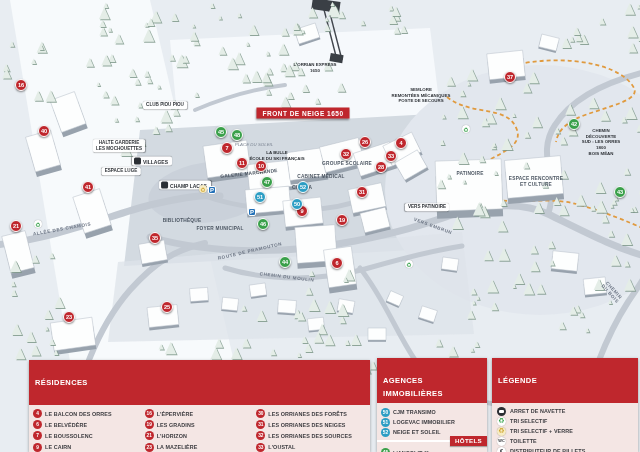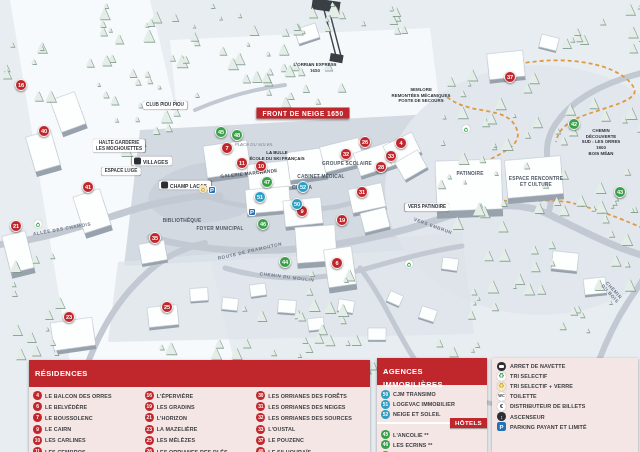--- a/index.html
+++ b/index.html
@@ -30,21 +30,21 @@
          align-items:center;justify-content:center;}
   .mi-parking{width:8px;height:8px;background:#2471b8;border-radius:2px;color:#fff;
          font-size:6px;font-weight:bold;border:1px solid #fff;box-sizing:border-box;}
   .mi-recycle{width:8px;height:8px;background:#fff;border-radius:50%;color:#2f9e44;
          font-size:6px;box-shadow:0 0 1px rgba(0,0,0,.4);}
   .mi-recycle-y{width:8px;height:8px;background:#f7ecc4;border-radius:50%;color:#cda22b;
          font-size:6px;box-shadow:0 0 1px rgba(0,0,0,.4);}
   
   .panel{position:absolute;z-index:6;background:#f4e6e4;box-shadow:0 1px 3px rgba(0,0,0,.35);}
   .phead{height:13px;background:#bf272d;color:#fff;font-size:7.5px;line-height:13px;
-         font-weight:bold;padding:7px 6px;letter-spacing:.4px;}
+         font-weight:bold;padding:16px 6px;letter-spacing:.4px;}
   .p-res{left:29px;top:360px;width:341px;height:92px;}
   .p-ag{left:377px;top:358px;width:110px;height:94px;}
   .p-lg{left:492px;top:358px;width:146px;height:94px;}
   .res-body{display:flex;padding:3px 2px 2px 4px;}
   .lcol{flex:1;display:flex;flex-direction:column;}
   .lrow{display:flex;align-items:center;gap:3px;height:11.2px;}
   .lrow-s{display:flex;align-items:center;gap:3px;height:10.2px;}
   .badge{width:9px;height:9px;border-radius:50%;color:#fff;font-size:4.8px;font-weight:bold;
          display:flex;align-items:center;justify-content:center;flex:none;}
   .b-red{background:#bf272d;} .b-blue{background:#2d9ec4;} .b-green{background:#3aa04a;}
@@ -951,20 +951,21 @@
           <span class="llbl">L'ESCALE BLANCHE ***</span>
         </div>
         <div class="lrow-s">
           <span class="badge b-green">48</span>
           <span class="llbl">LES TRAPPEURS **</span>
         </div>
       </div>
   </div>
 
   <div class="panel p-lg">
+    <div class="phead">LÉGENDE</div>
     <div class="lg-body" id="lg-items">
         <div class="lgrow">
           <span class="ic ic-bus">
             <i></i>
           </span>
           <span class="llbl">ARRET DE NAVETTE</span>
         </div>
         <div class="lgrow">
           <span class="ic ic-recg">♻</span>
           <span class="llbl">TRI SELECTIF</span>

